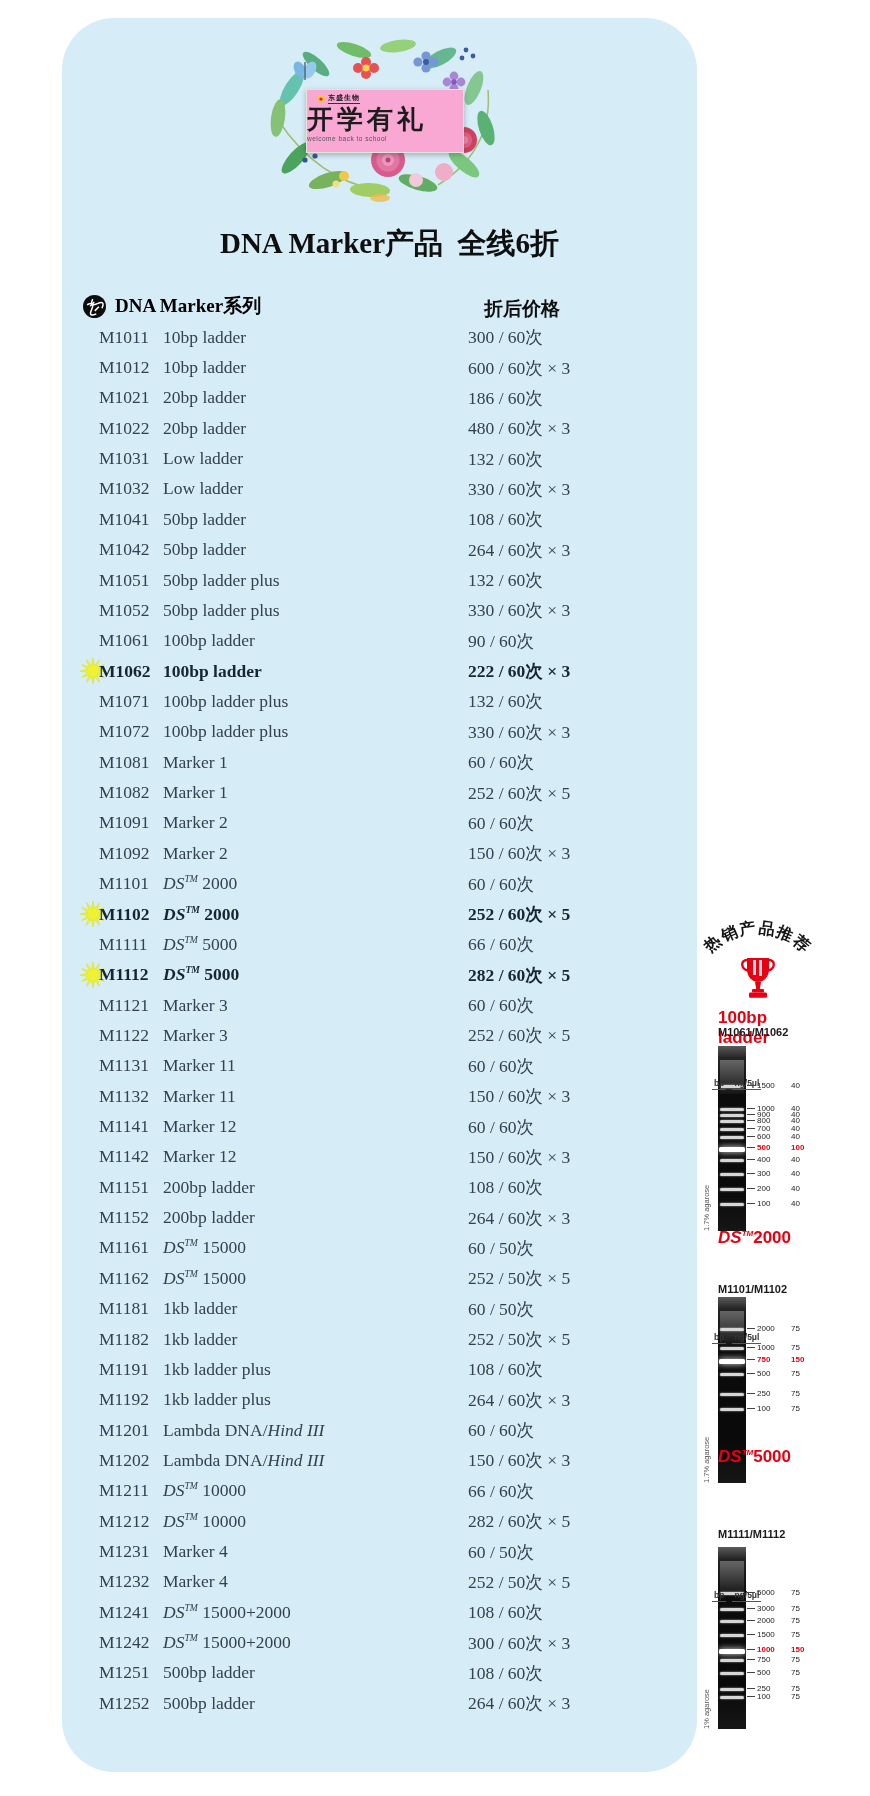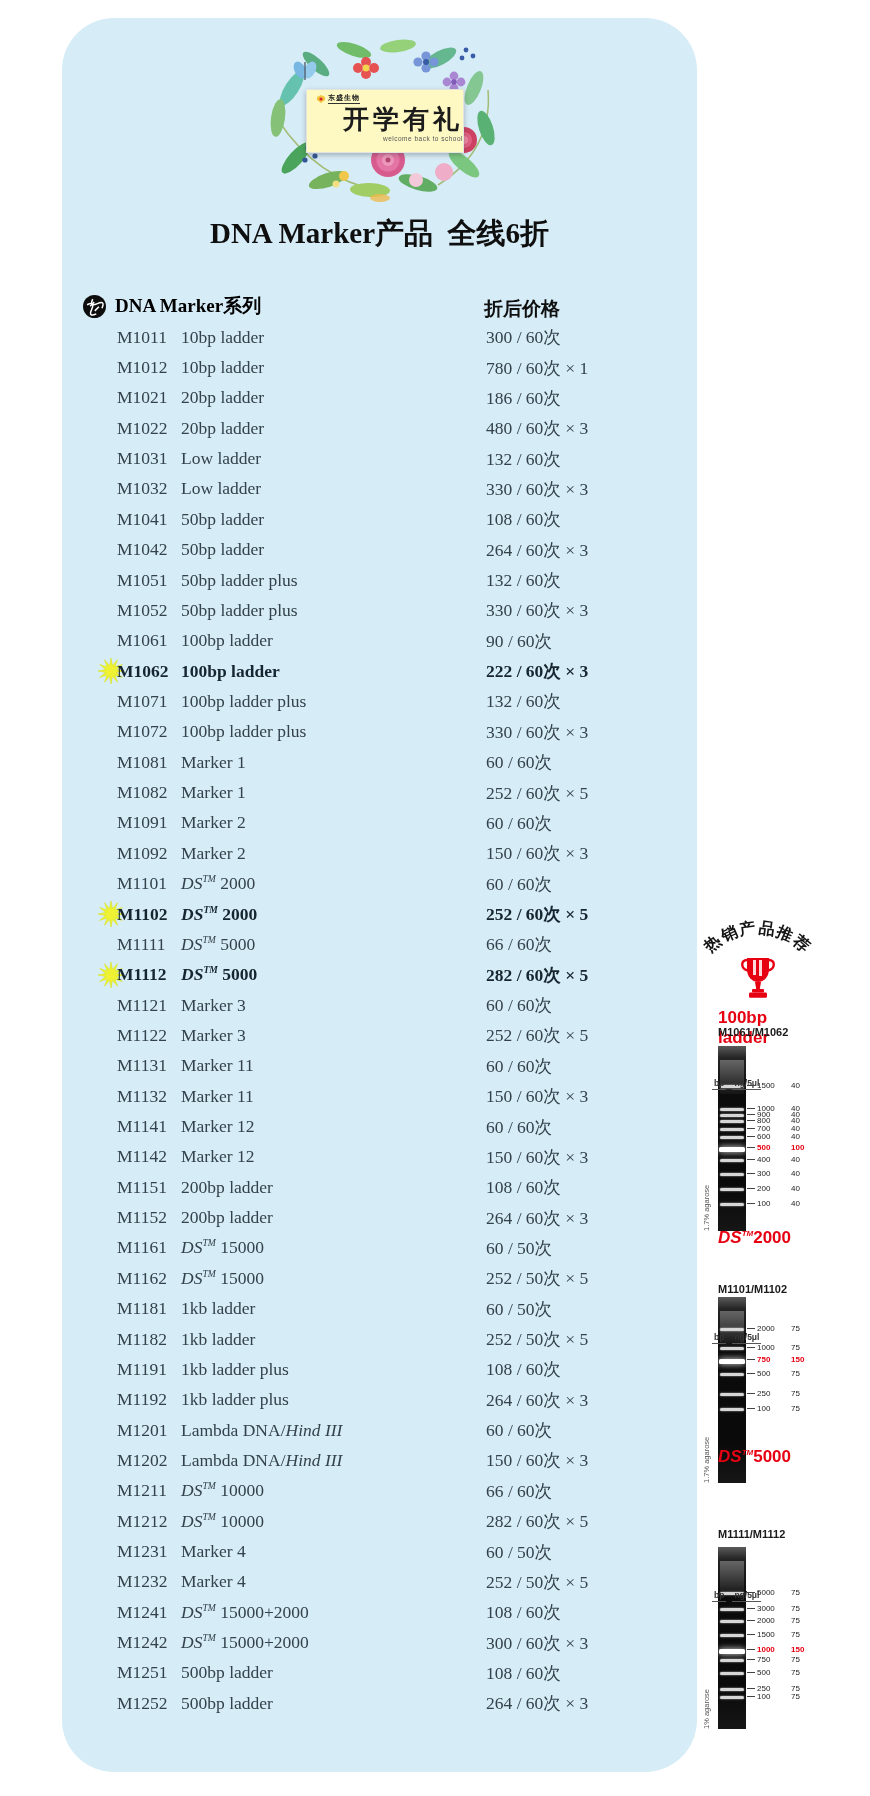--- a/index.html
+++ b/index.html
@@ -2,37 +2,37 @@
 <html><head>
 <meta charset="utf-8">
 <style>
   html,body{margin:0;padding:0;background:#fff;}
   .page{position:relative;width:870px;height:1796px;background:#ffffff;overflow:hidden;
         font-family:"Liberation Serif","DejaVu Serif",serif;}
   .card{position:absolute;left:62px;top:18px;width:635px;height:1754px;
         background:#d6ecf7;border-radius:52px;}
   
   .wreath{position:absolute;left:258px;top:30px;width:254px;height:174px;}
-  .banner{position:absolute;left:306px;top:89px;width:156px;height:62px;background:#fef9c3;
-          box-shadow:0 2px 5px rgba(60,60,60,.35);border:1px solid #e4e4de;text-align:right;}
+  .banner{position:absolute;left:306px;top:89px;width:156px;height:62px;background:#f9a8d4;
+          box-shadow:0 2px 5px rgba(60,60,60,.35);border:1px solid #e4e4de;text-align:left;}
   .brand-row{display:flex;align-items:center;justify-content:flex-start;gap:3px;margin:3px 0 0 10px;}
   .brand-text{font:700 7px "Liberation Sans","DejaVu Sans",sans-serif;color:#222;
               border-bottom:1px solid #333;letter-spacing:1px;}
   .banner-main{font:700 26px "Liberation Sans","DejaVu Sans",sans-serif;color:#1c1c1c;
                letter-spacing:4px;line-height:28px;margin-top:1px;}
   .banner-sub{font:400 6.5px "Liberation Sans","DejaVu Sans",sans-serif;color:#555;
               letter-spacing:.5px;margin-top:2px;}
   
-  .heading{position:absolute;left:62px;top:214px;width:635px;margin:0;text-align:center;
+  .heading{position:absolute;left:62px;top:214px;width:635px;margin:10px;text-align:center;
            font:700 29px "Liberation Serif","DejaVu Serif",serif;color:#0f0f0f;white-space:pre;}
   .thead{position:absolute;left:83px;top:293px;height:26px;display:flex;align-items:center;}
   .dna-icon{width:23px;height:23px;margin-right:9px;display:inline-block;}
   .series{font:700 19px "Liberation Serif","DejaVu Serif",serif;color:#000000;}
   .price-head{position:absolute;left:484px;top:296px;font:700 19px "Liberation Serif","DejaVu Serif",serif;color:#101010;}
-  .rows{position:absolute;left:64px;top:322px;width:610px;}
+  .rows{position:absolute;left:46px;top:322px;width:610px;}
   .row{display:grid;grid-template-columns:53px 64px 305px 1fr;height:30.36px;align-items:center;
        font-size:17.5px;color:#33424b;}
   .row .gutter{display:flex;justify-content:flex-end;align-items:center;}
   .row .gutter svg{margin-right:-9px;}
   .row.b{font-weight:700;color:#162630;}
   .row sup{font-size:55%;}
   .footnote{position:absolute;left:114px;top:1733px;width:540px;
             font:400 13.5px "Liberation Sans","DejaVu Sans",sans-serif;color:#3a3a3a;}
   
   .arch{position:absolute;left:0;top:0;}
@@ -173,21 +173,21 @@
       <div class="row">
         <span class="gutter"></span>
         <span class="code">M1011</span>
         <span class="name">10bp ladder</span>
         <span class="price">300 / 60次</span>
       </div>
       <div class="row">
         <span class="gutter"></span>
         <span class="code">M1012</span>
         <span class="name">10bp ladder</span>
-        <span class="price">780 / 60次 × 1</span>
+        <span class="price">600 / 60次 × 3</span>
       </div>
       <div class="row">
         <span class="gutter"></span>
         <span class="code">M1021</span>
         <span class="name">20bp ladder</span>
         <span class="price">186 / 60次</span>
       </div>
       <div class="row">
         <span class="gutter"></span>
         <span class="code">M1022</span>

